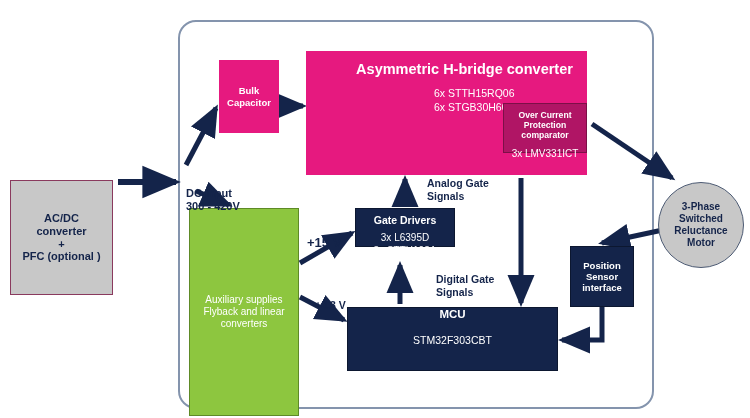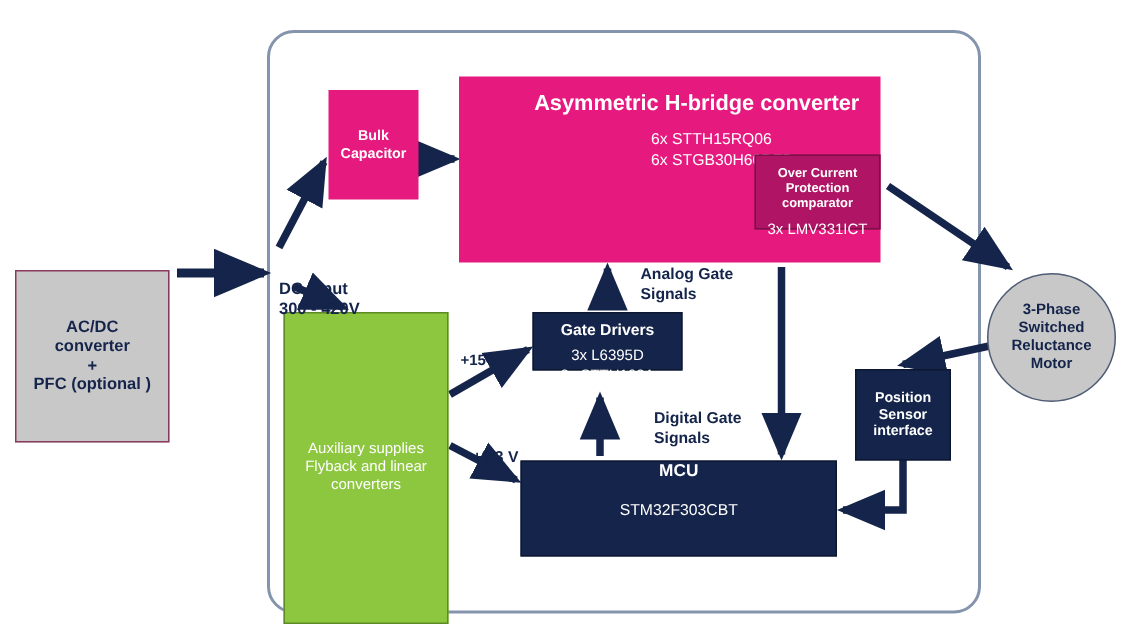--- a/index.html
+++ b/index.html
@@ -203,21 +203,21 @@
   
   .label {
     position: absolute;
     color: #14244a;
     font-weight: bold;
     line-height: 1.2;
   }
   .lbl-dcinput { left: 186px; top: 164px; font-size: 11px; margin-top: 23px; }
   .lbl-analog  { left: 427px; top: 177px; font-size: 10.5px; }
   .lbl-digital { left: 436px; top: 273px; font-size: 10.5px; }
-  .lbl-15v     { left: 307px; top: 235px; font-size: 10px; }
+  .lbl-15v     { left: 307px; top: 235px; font-size: 13px; }
   .lbl-33v     { left: 315px; top: 299px; font-size: 10.5px; }
 
   svg.wires {
     position: absolute;
     left: 0;
     top: 0;
     width: 750px;
     height: 418px;
     pointer-events: none;
   }

